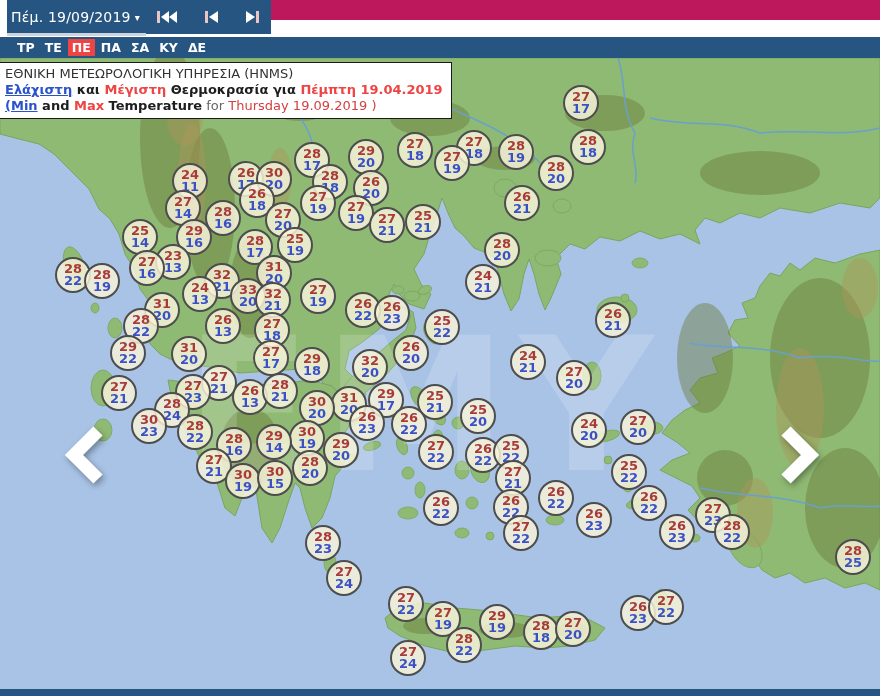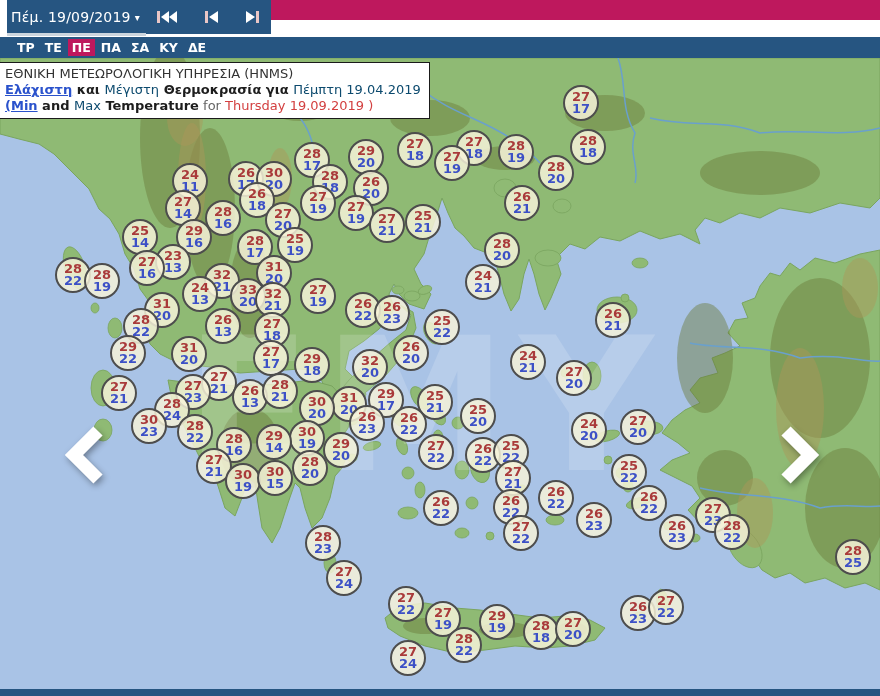--- a/index.html
+++ b/index.html
@@ -16,21 +16,21 @@
   .date-underline{position:absolute;left:0;top:33px;width:139px;height:3px;background:#ccd5de;}
   .navbtn{position:absolute;top:0;width:42px;height:34px;background:#265581;border:none;
           margin:0;padding:0;cursor:pointer;display:flex;align-items:center;justify-content:center;}
   .navbtn + .navbtn{}
   .navbtn svg{display:block;}
 
   
   .daystrip{position:absolute;left:0;top:37px;width:880px;height:21px;background:#265581;
             display:flex;align-items:center;padding-left:13px;box-sizing:border-box;}
   .day{color:#fff;font-size:12.5px;font-weight:bold;padding:1px 4px;margin-right:2px;cursor:pointer;}
-  .day.sel{background:#be185d;}
+  .day.sel{background:#ef4444;}
 
   
   .map-wrap{position:absolute;left:0;top:58px;width:880px;height:631px;overflow:hidden;background:#a9c3e6;}
   .map-wrap svg.geo{position:absolute;left:0;top:0;}
   .watermark{position:absolute;left:185px;top:240px;width:520px;font-size:185px;font-weight:bold;
              color:rgba(255,255,255,0.17);letter-spacing:12px;pointer-events:none;
              font-family:"DejaVu Sans",sans-serif;}
 
   
   .station{position:absolute;width:36px;height:36px;border-radius:50%;
@@ -39,21 +39,21 @@
            font-size:13px;font-weight:bold;line-height:12.5px;transform:translate(-50%,-50%);}
   .station .mx{color:#a93a3a;}
   .station .mn{color:#3c50c6;}
 
   
   .infobox{position:absolute;left:-6px;top:4px;background:#fff;border:1px solid #1a1a1a;
            padding:3px 8px 4px 10px;font-size:13px;line-height:16px;white-space:nowrap;}
   .infobox .l1{color:#333;}
   .bb{color:#2a52cc;font-weight:bold;text-decoration:underline;}
   .bk{color:#1d1d1d;font-weight:bold;}
-  .br{color:#0c4a6e;font-weight:normal;}
+  .br{color:#ef4444;font-weight:bold;}
   .ng{color:#666;}
   .nr{color:#d34040;}
 
   
   .chev{position:absolute;width:44px;height:60px;cursor:pointer;
         filter:drop-shadow(2px 3px 3px rgba(0,0,0,0.35));}
   .chev svg{display:block;}
 
   .bottombar{position:absolute;left:0;top:689px;width:880px;height:7px;background:#265581;}
 </style>

